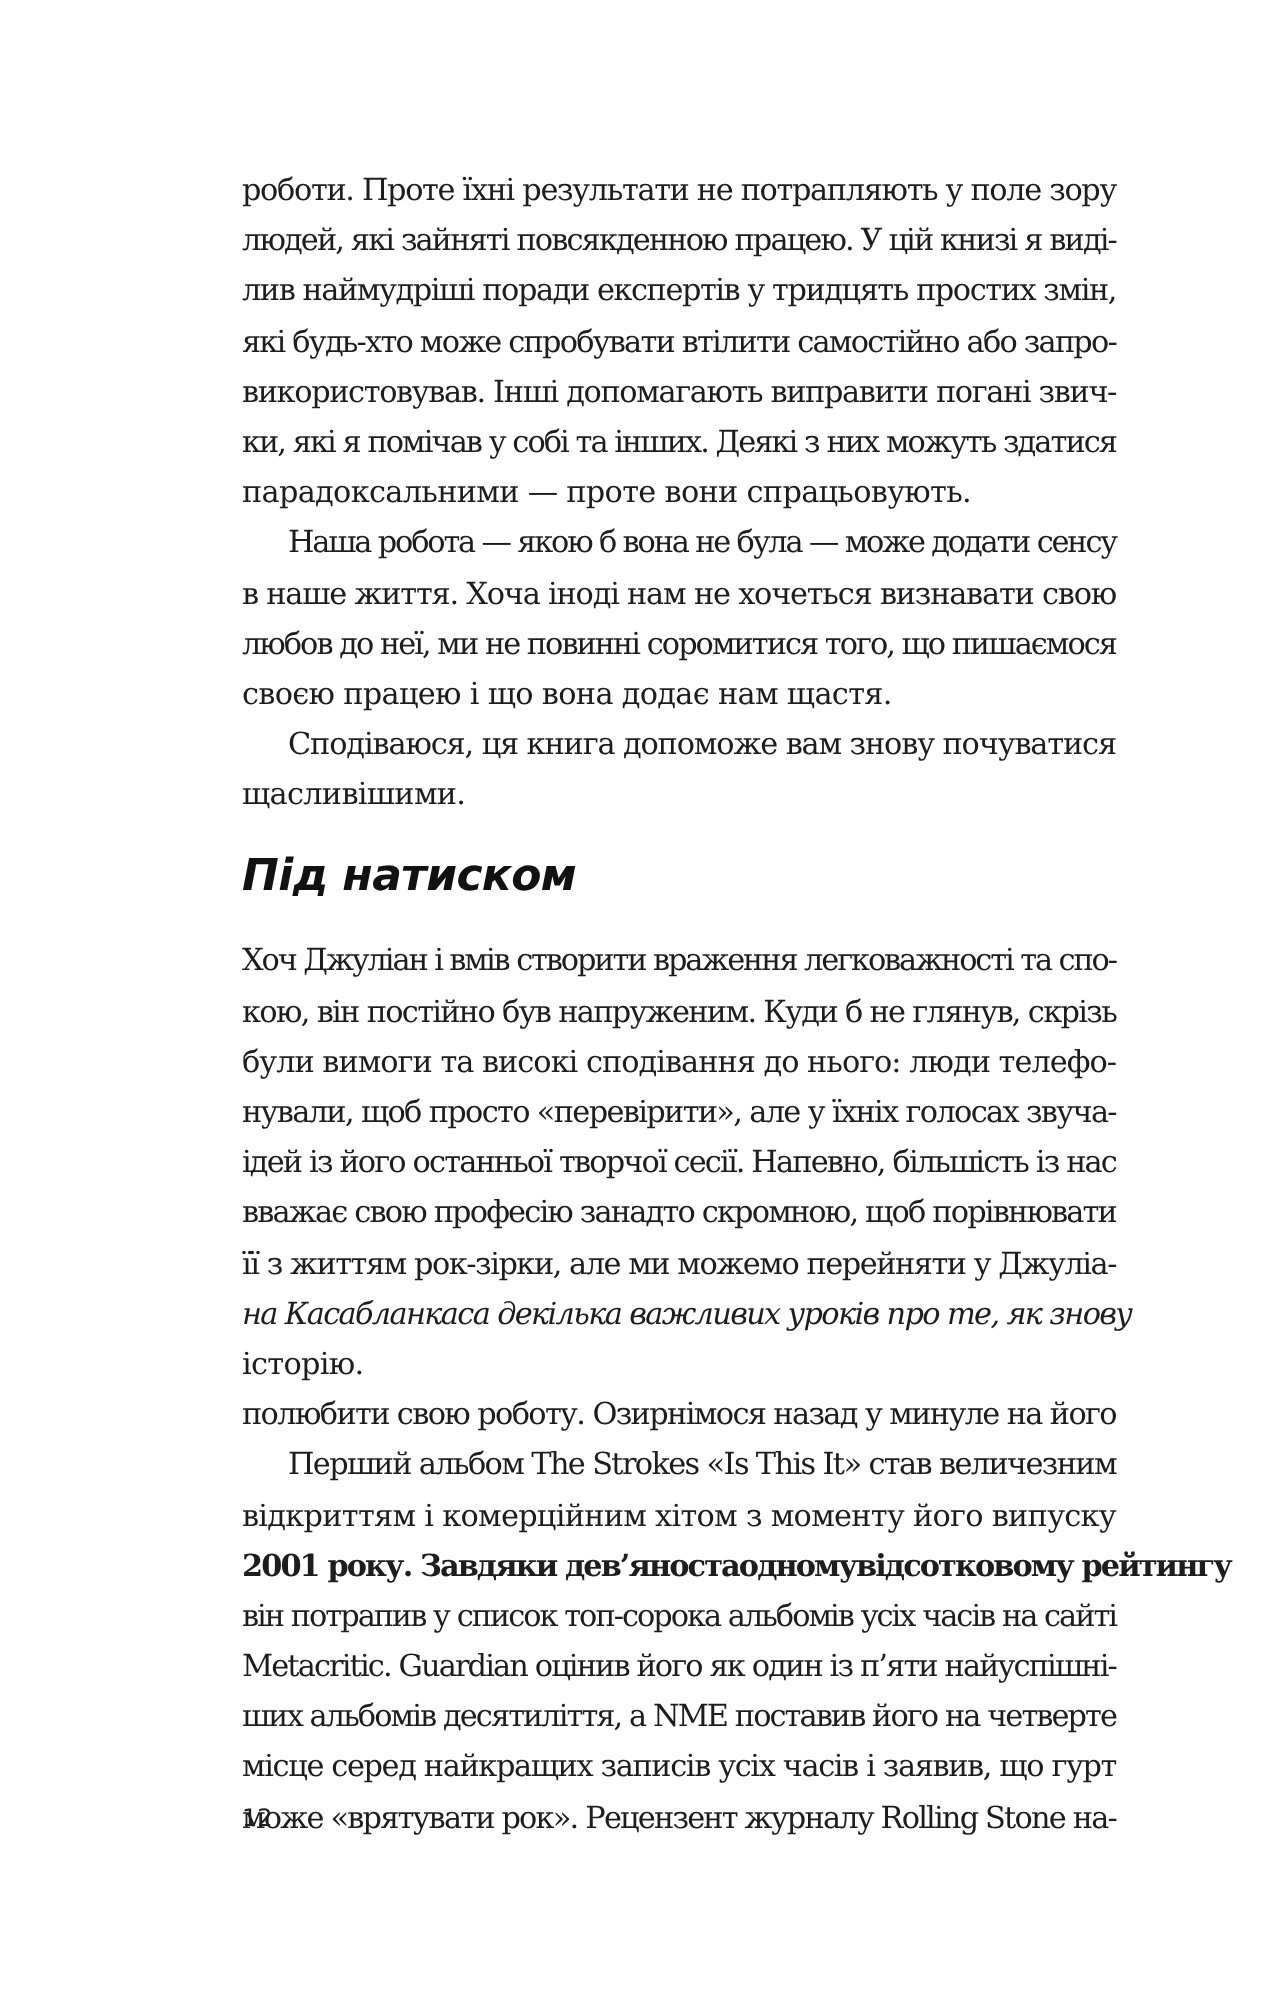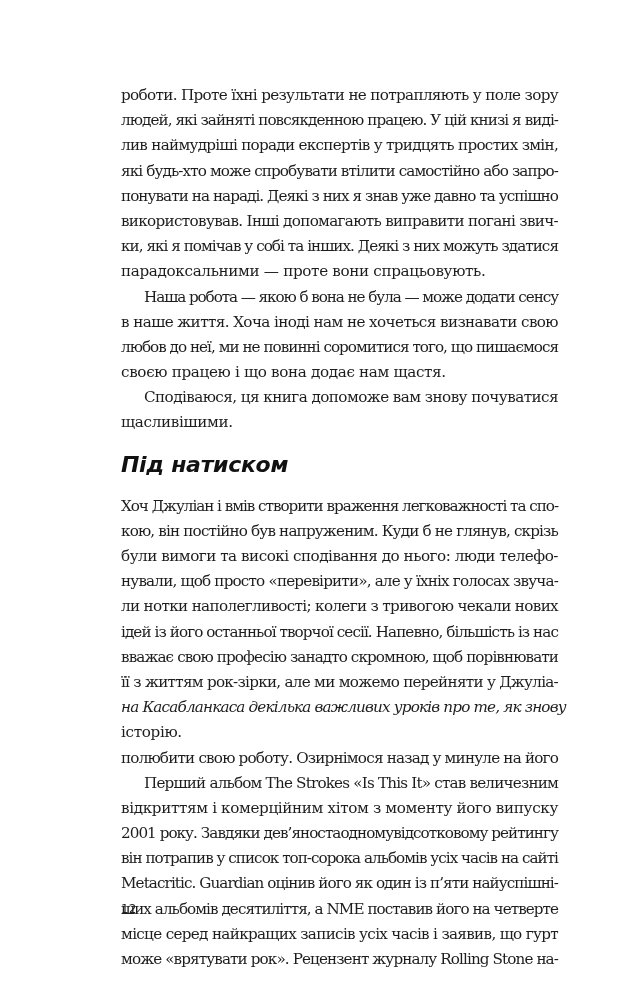--- a/index.html
+++ b/index.html
@@ -30,21 +30,20 @@
 <body>
 
 <div class="page">
   <div class="column">
 
     <div>
       <span class="line" style="white-space: nowrap; letter-spacing: -0.67115px;">роботи. Проте їхні результати не потрапляють у поле зору</span>
       <span class="line" style="white-space: nowrap; letter-spacing: -0.935805px;">людей, які зайняті повсякденною працею. У цій книзі я виді-</span>
       <span class="line" style="white-space: nowrap; letter-spacing: -0.719141px;">лив наймудріші поради експертів у тридцять простих змін,</span>
       <span class="line" style="white-space: nowrap; letter-spacing: -0.89445px;">які будь-хто може спробувати втілити самостійно або запро-</span>
-      <span class="line" style="white-space: nowrap; letter-spacing: -0.950371px;">понувати на нараді. Деякі з них я знав уже давно та успішно</span>
       <span class="line" style="white-space: nowrap; letter-spacing: -0.683807px;">використовував. Інші допомагають виправити погані звич-</span>
       <span class="line" style="white-space: nowrap; letter-spacing: -0.972695px;">ки, які я помічав у собі та інших. Деякі з них можуть здатися</span>
       <span class="line last" style="white-space: nowrap;">парадоксальними — проте вони спрацьовують.</span>
     </div>
 
     <div>
       <span class="line indent" style="white-space: nowrap; letter-spacing: -1.08143px;">Наша робота — якою б вона не була — може додати сенсу</span>
       <span class="line" style="white-space: nowrap; letter-spacing: -0.60483px;">в наше життя. Хоча іноді нам не хочеться визнавати свою</span>
       <span class="line" style="white-space: nowrap; letter-spacing: -0.987884px;">любов до неї, ми не повинні соромитися того, що пишаємося</span>
       <span class="line last" style="white-space: nowrap;">своєю працею і що вона додає нам щастя.</span>
@@ -55,33 +54,32 @@
       <span class="line last" style="white-space: nowrap;">щасливішими.</span>
     </div>
 
     <div class="heading">Під натиском</div>
 
     <div>
       <span class="line" style="white-space: nowrap; letter-spacing: -1.04262px;">Хоч Джуліан і вмів створити враження легковажності та спо-</span>
       <span class="line" style="white-space: nowrap; letter-spacing: -0.839494px;">кою, він постійно був напруженим. Куди б не глянув, скрізь</span>
       <span class="line" style="white-space: nowrap; letter-spacing: -0.500284px;">були вимоги та високі сподівання до нього: люди телефо-</span>
       <span class="line" style="white-space: nowrap; letter-spacing: -0.829873px;">нували, щоб просто «перевірити», але у їхніх голосах звуча-</span>
-      <span class="line" style="white-space: nowrap; letter-spacing: -0.672443px;">ли нотки наполегливості; колеги з тривогою чекали нових</span>
       <span class="line" style="white-space: nowrap; letter-spacing: -0.924653px;">ідей із його останньої творчої сесії. Напевно, більшість із нас</span>
       <span class="line" style="white-space: nowrap; letter-spacing: -0.911343px;">вважає свою професію занадто скромною, щоб порівнювати</span>
       <span class="line" style="white-space: nowrap; letter-spacing: -0.733929px;">її з життям рок-зірки, але ми можемо перейняти у Джуліа-</span>
       <span class="line" style="white-space: nowrap; letter-spacing: -0.824781px; font-style: italic;">на Касабланкаса декілька важливих уроків про те, як знову</span>
       <span class="line last" style="white-space: nowrap;">історію.</span>
       <span class="line" style="white-space: nowrap; letter-spacing: -0.815909px;">полюбити свою роботу. Озирнімося назад у минуле на його</span>
     </div>
 
     <div>
       <span class="line indent" style="white-space: nowrap; letter-spacing: -0.815856px;">Перший альбом The Strokes «Is This It» став величезним</span>
       <span class="line" style="white-space: nowrap; letter-spacing: -0.362972px;">відкриттям і комерційним хітом з моменту його випуску</span>
-      <span class="line" style="white-space: nowrap; letter-spacing: -0.964397px;">2001 року. Завдяки дев’яностаодномувідсотковому рейтингу</span>
+      <span class="line" style="white-space: nowrap; letter-spacing: -0.964397px; font-weight: bold;">2001 року. Завдяки дев’яностаодномувідсотковому рейтингу</span>
       <span class="line" style="white-space: nowrap; letter-spacing: -0.990113px;">він потрапив у список топ-сорока альбомів усіх часів на сайті</span>
       <span class="line" style="white-space: nowrap; letter-spacing: -0.930943px;">Metacritic. Guardian оцінив його як один із п’яти найуспішні-</span>
       <span class="line" style="white-space: nowrap; letter-spacing: -0.958553px;">ших альбомів десятиліття, а NME поставив його на четверте</span>
       <span class="line" style="white-space: nowrap; letter-spacing: -0.686207px;">місце серед найкращих записів усіх часів і заявив, що гурт</span>
       <span class="line" style="white-space: nowrap; letter-spacing: -0.902906px;">може «врятувати рок». Рецензент журналу Rolling Stone на-</span>
     </div>
 
   </div>
 
   <div class="page-number">12</div>

